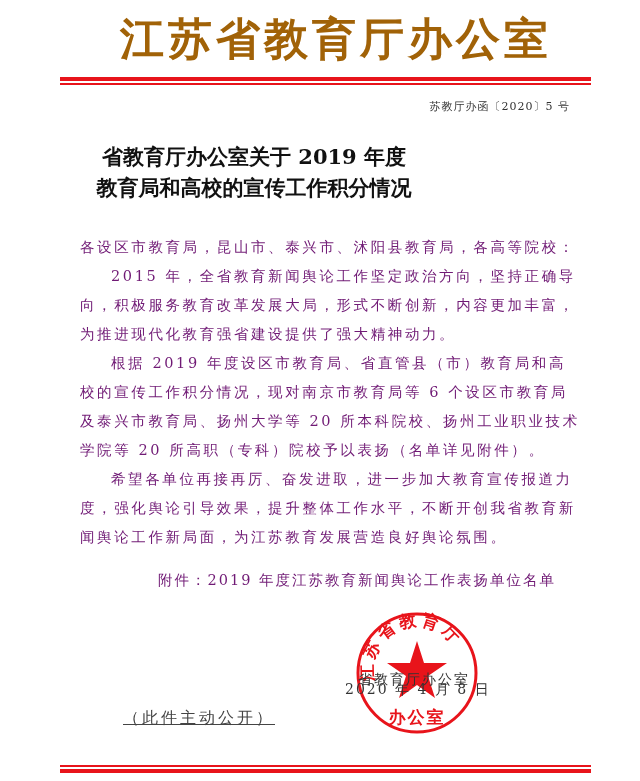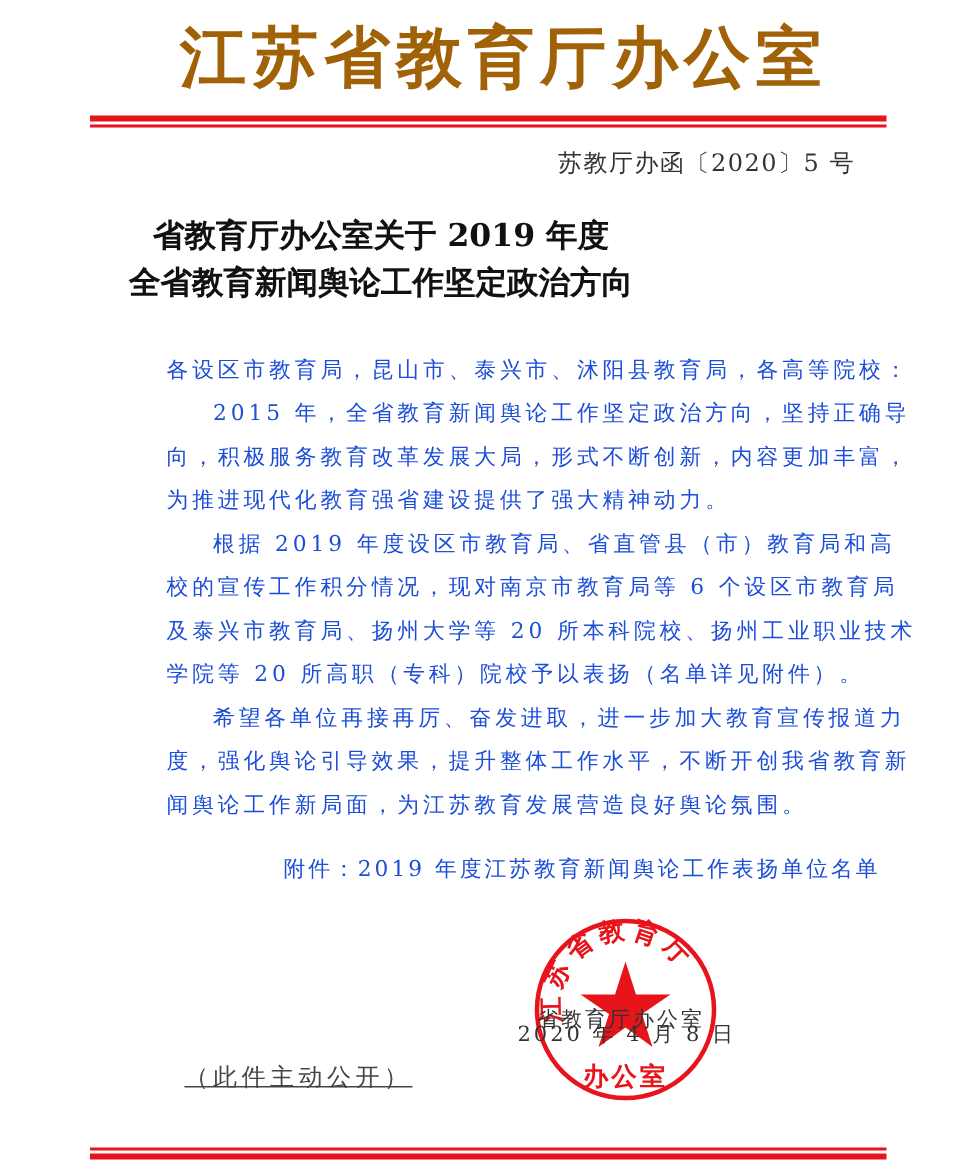--- a/index.html
+++ b/index.html
@@ -6,44 +6,44 @@
   body { width: 640px; height: 781px; position: relative; overflow: hidden;
          font-family: "DejaVu Serif", "Liberation Serif", serif; color: #222; }
   .abs { position: absolute; }
   .masthead { left: 0; width: 640px; top: 14px; text-align: center;
               font-size: 44px; font-weight: bold; color: #a16207; letter-spacing: 4px;
               font-family: "DejaVu Serif", serif; line-height: 50px; padding-left: 16px; }
   .rule { left: 60px; width: 531px; }
   .rule .thick { height: 4px; background: #e8141b; }
   .rule .gap { height: 2px; }
   .rule .thin { height: 2px; background: #e8141b; }
-  .docno { right: 70px; top: 99px; font-size: 16px; color: #333; letter-spacing: 1px; }
+  .docno { right: 70px; top: 99px; font-size: 11px; color: #333; letter-spacing: 1px; }
   .title { left: 0; width: 508px; text-align: center; font-size: 21px; font-weight: bold;
            color: #111; line-height: 30px; }
-  .para { left: 80px; width: 500px; font-size: 14.5px; line-height: 29px; letter-spacing: 2.6px; color: #1d4ed8; margin-left: 31px; }
+  .para { left: 80px; width: 500px; font-size: 14.5px; line-height: 29px; letter-spacing: 2.6px; color: #701a75; }
   .indent { text-indent: 31px; }
   .seal { left: 355px; top: 611px; width: 124px; height: 124px; }
   .sig { font-size: 14px; color: #333; letter-spacing: 2px; }
   .public { left: 123px; top: 708px; font-size: 16px; color: #444; letter-spacing: 3px; text-decoration: underline; }
 </style>
 </head>
 <body>
 
 <div class="abs masthead">江苏省教育厅办公室</div>
 
 <div class="abs rule" style="top:77px;">
   <div class="thick"></div>
   <div class="gap"></div>
   <div class="thin"></div>
 </div>
 
 <div class="abs docno">苏教厅办函〔2020〕5 号</div>
 
 <div class="abs title" style="top:142px;">省教育厅办公室关于 2019 年度</div>
-<div class="abs title" style="top:173px;">全省教育新闻舆论工作坚定政治方向</div>
+<div class="abs title" style="top:173px;">教育局和高校的宣传工作积分情况</div>
 
 <div class="abs para" style="top:233px;">各设区市教育局，昆山市、泰兴市、沭阳县教育局，各高等院校：</div>
 <div class="abs para indent" style="top:262px;">2015 年，全省教育新闻舆论工作坚定政治方向，坚持正确导向，积极服务教育改革发展大局，形式不断创新，内容更加丰富，为推进现代化教育强省建设提供了强大精神动力。</div>
 <div class="abs para indent" style="top:349px;">根据 2019 年度设区市教育局、省直管县（市）教育局和高校的宣传工作积分情况，现对南京市教育局等 6 个设区市教育局及泰兴市教育局、扬州大学等 20 所本科院校、扬州工业职业技术学院等 20 所高职（专科）院校予以表扬（名单详见附件）。</div>
 <div class="abs para indent" style="top:465px;">希望各单位再接再厉、奋发进取，进一步加大教育宣传报道力度，强化舆论引导效果，提升整体工作水平，不断开创我省教育新闻舆论工作新局面，为江苏教育发展营造良好舆论氛围。</div>
 
 <div class="abs para" style="top:566px; left:113px; width:480px; letter-spacing:2px;padding-left:45px;">附件：2019 年度江苏教育新闻舆论工作表扬单位名单</div>
 
 <div class="abs seal">
   <svg width="124" height="124" viewBox="0 0 124 124">

